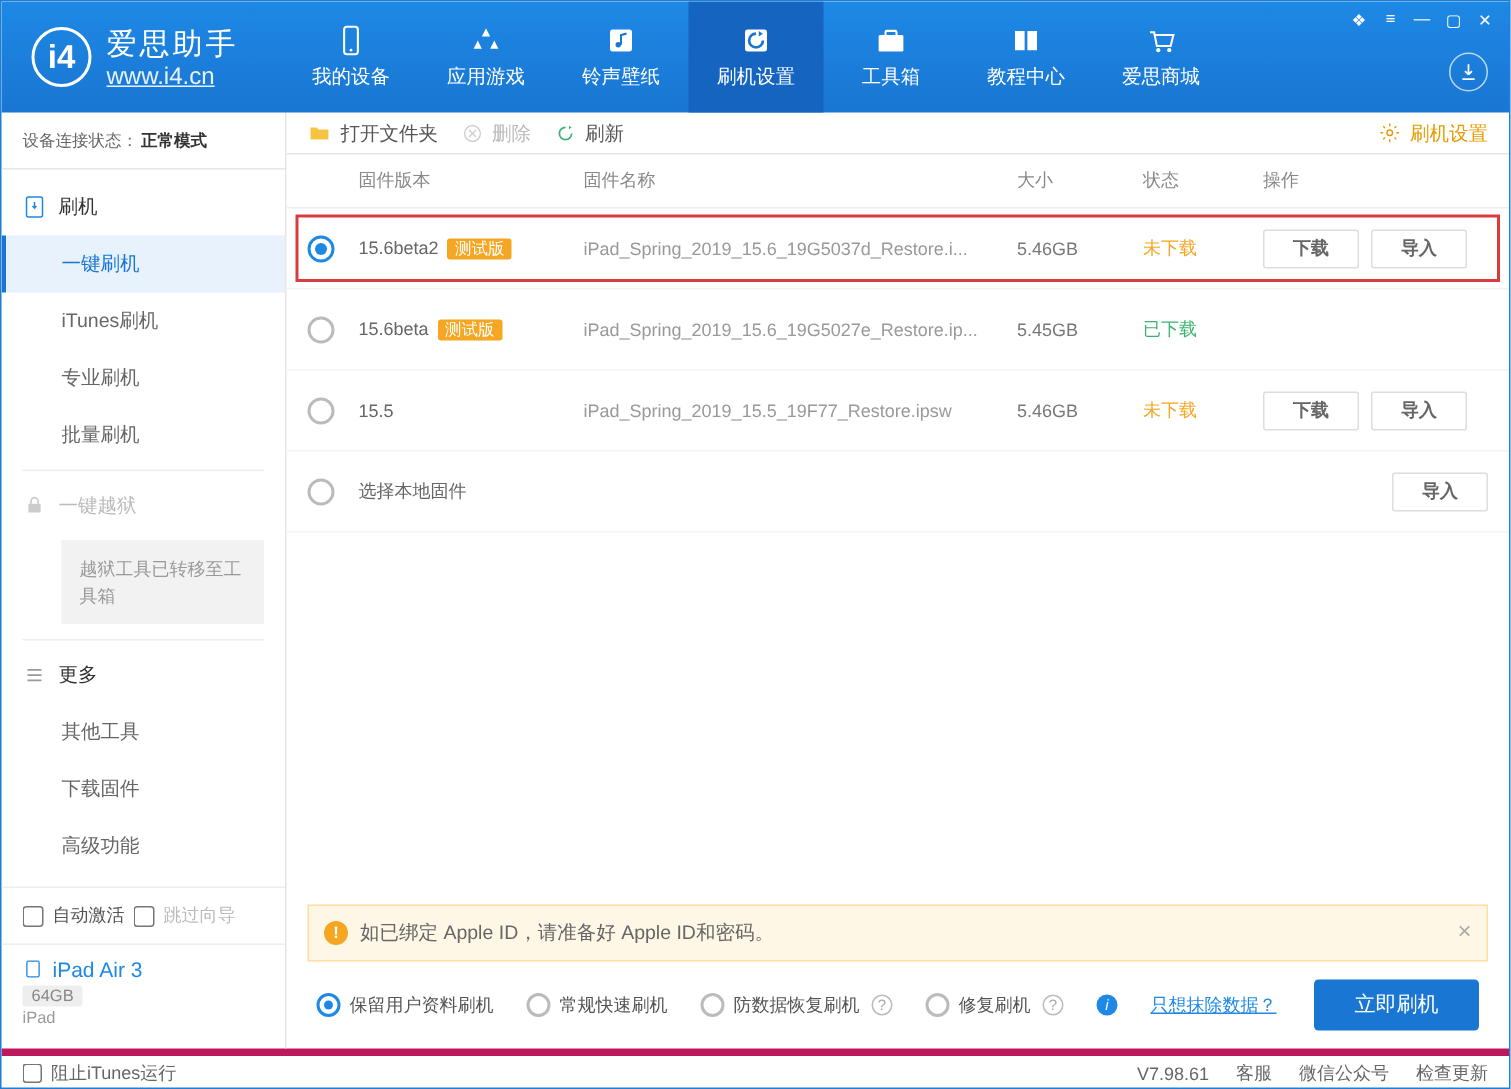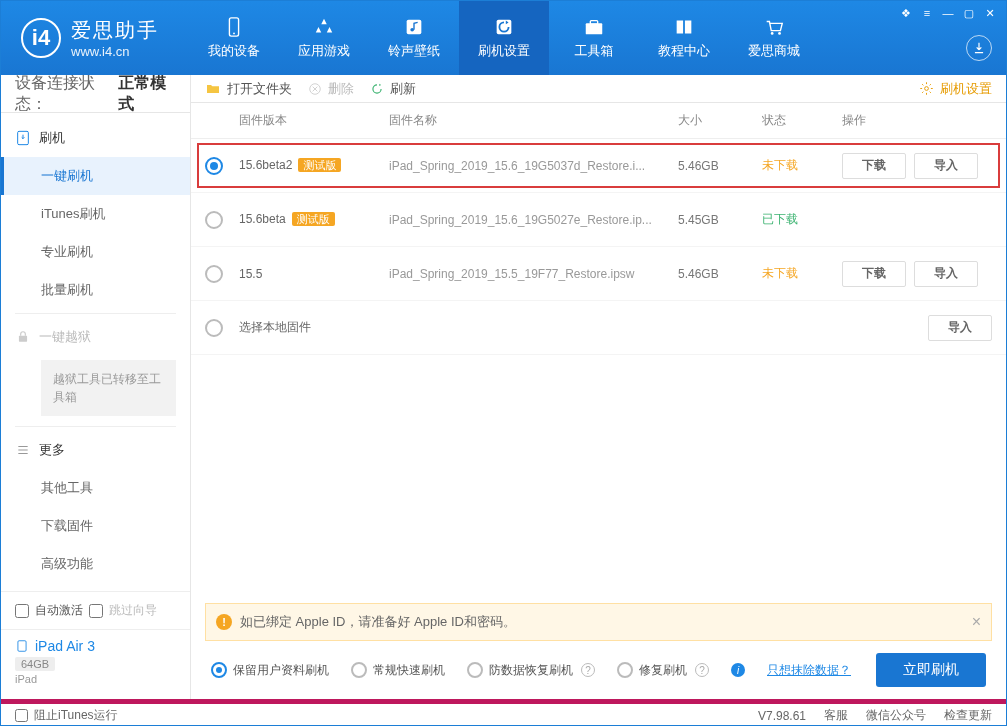--- a/index.html
+++ b/index.html
@@ -4,34 +4,34 @@
 <style>
 * { margin: 0; padding: 0; box-sizing: border-box; font-family: "Microsoft YaHei", Arial, sans-serif; }
 body { width: 1007px; height: 726px; background: #fff; font-size: 12px; color: #333; overflow: hidden; border: 1px solid #1c7ed6; }
 
 
 .header { height: 74px; background: linear-gradient(#1e88e5, #1976d2); display: flex; align-items: center; position: relative; }
 .logo-area { display: flex; align-items: center; padding: 0 20px; gap: 10px; color: #fff; }
 .logo-icon { width: 40px; height: 40px; border: 2px solid #fff; border-radius: 50%; display: flex; align-items: center; justify-content: center; font-size: 22px; font-weight: bold; }
 .logo-text { display: flex; flex-direction: column; }
 .logo-title { font-size: 20px; font-weight: 500; letter-spacing: 2px; }
-.logo-sub { font-size: 13px; opacity: .9; }
+.logo-sub { font-size: 16px; opacity: .9; text-decoration: underline; }
 .nav { display: flex; height: 100%; margin-left: 10px; }
 .nav-item { width: 90px; display: flex; flex-direction: column; align-items: center; justify-content: center; gap: 4px; color: #fff; cursor: pointer; font-size: 13px; }
 .nav-item.active { background: #1565c0; }
 .nav-icon { width: 22px; height: 22px; display: flex; align-items: center; justify-content: center; }
 .nav-icon svg { width: 22px; height: 22px; fill: #fff; }
 .win-controls { position: absolute; right: 6px; top: 4px; display: flex; gap: 1px; }
 .win-btn { width: 20px; height: 16px; display: flex; align-items: center; justify-content: center; color: #fff; font-size: 11px; cursor: pointer; }
 .header-dl { position: absolute; right: 14px; top: 34px; width: 26px; height: 26px; border: 1.5px solid rgba(255,255,255,.7); border-radius: 50%; display: flex; align-items: center; justify-content: center; }
 
 
 .body { display: flex; height: 624px; }
 .sidebar { width: 190px; border-right: 1px solid #e6e6e6; display: flex; flex-direction: column; }
-.status-bar { height: 38px; display: flex; align-items: center; padding: 0 14px; border-bottom: 1px solid #e6e6e6; font-size: 16px; color: #666; }
+.status-bar { height: 38px; display: flex; align-items: center; padding: 0 14px; border-bottom: 1px solid #e6e6e6; font-size: 11px; color: #666; }
 .status-bar b { color: #333; margin-left: 2px; }
 .side-section { padding: 6px 0; }
 .side-head { display: flex; align-items: center; gap: 8px; padding: 10px 14px; color: #333; font-size: 13px; cursor: pointer; }
 .side-head .ico { width: 16px; height: 16px; display: flex; align-items: center; justify-content: center; }
 .side-item { padding: 10px 14px 10px 40px; font-size: 13px; color: #666; cursor: pointer; }
 .side-item.active { background: #e8f2fd; color: #1976d2; border-left: 3px solid #1976d2; padding-left: 37px; }
 .side-note { margin: 4px 14px 10px 40px; padding: 10px 12px; background: #f2f2f2; color: #999; font-size: 12px; line-height: 1.5; }
 .side-sep { border-top: 1px solid #eee; margin: 4px 14px; }
 .auto-act { padding: 10px 14px; display: flex; align-items: center; gap: 6px; border-top: 1px solid #eee; }
 .auto-act label { display: flex; align-items: center; gap: 6px; color: #555; }

